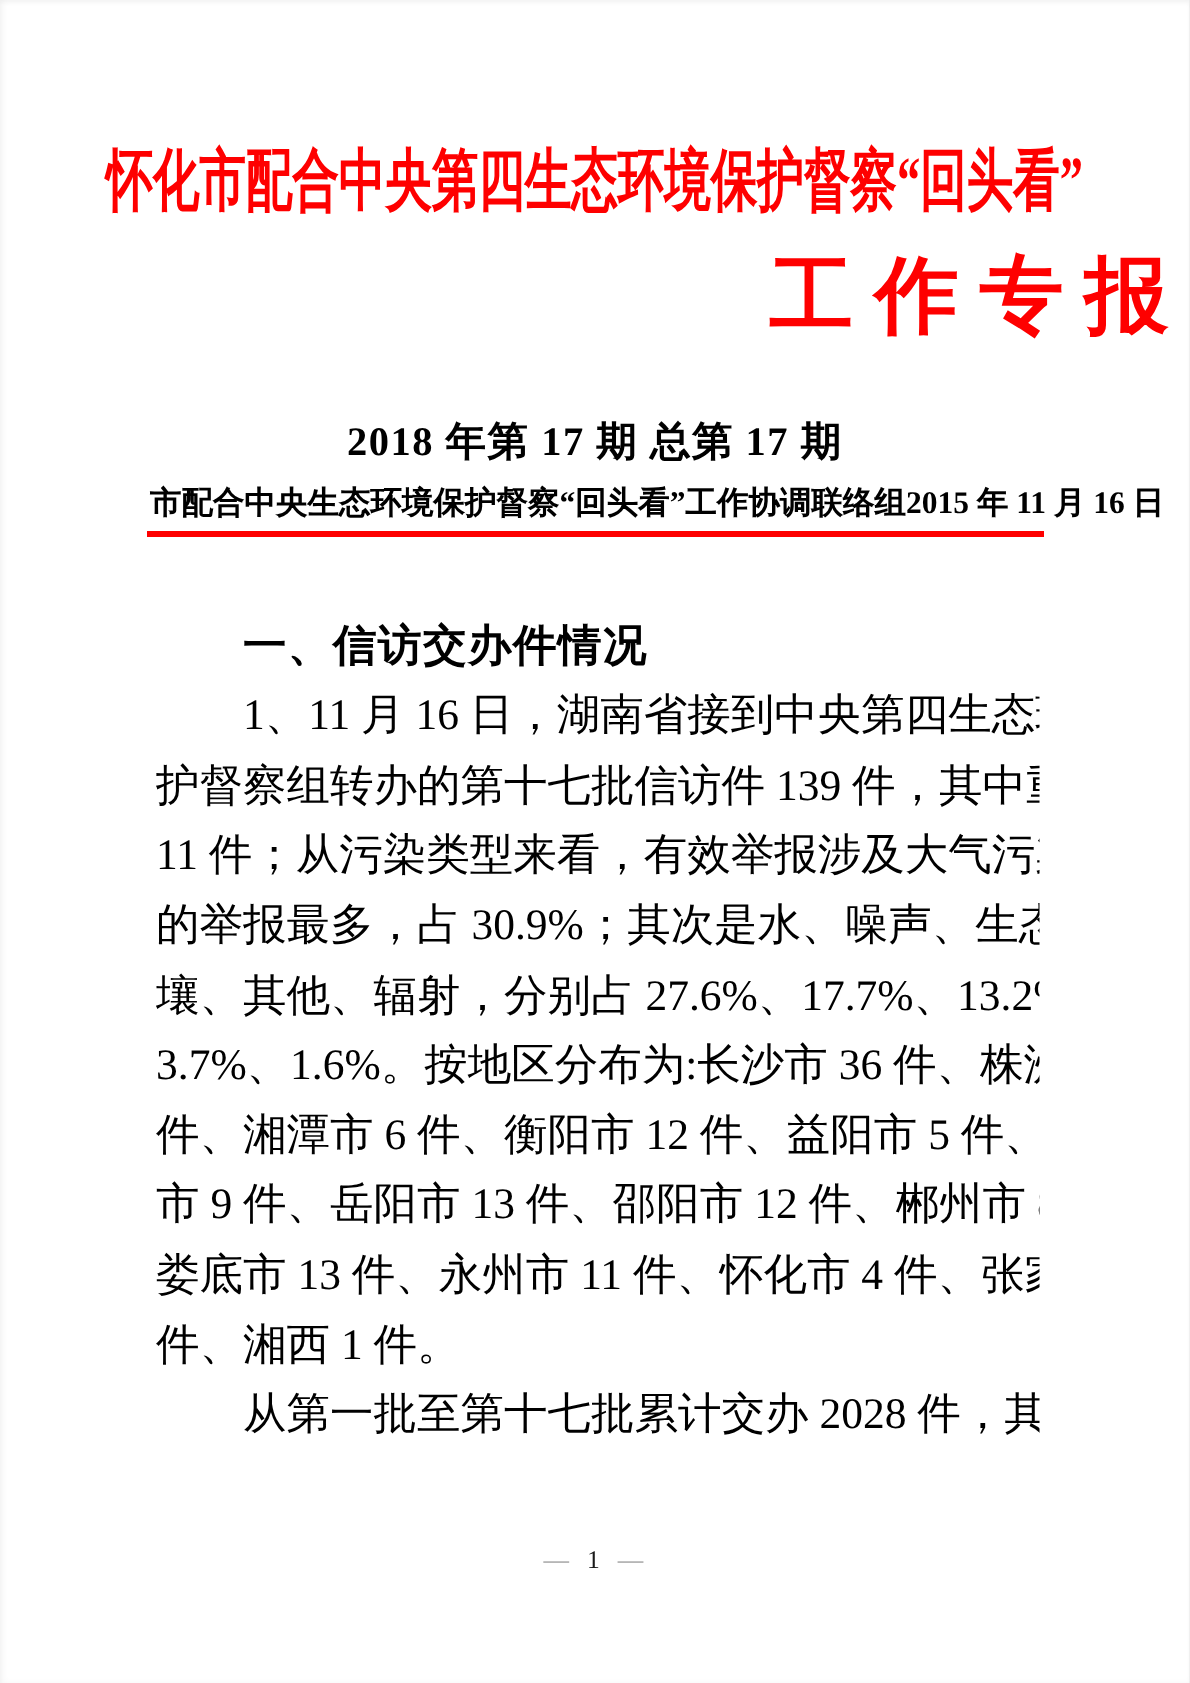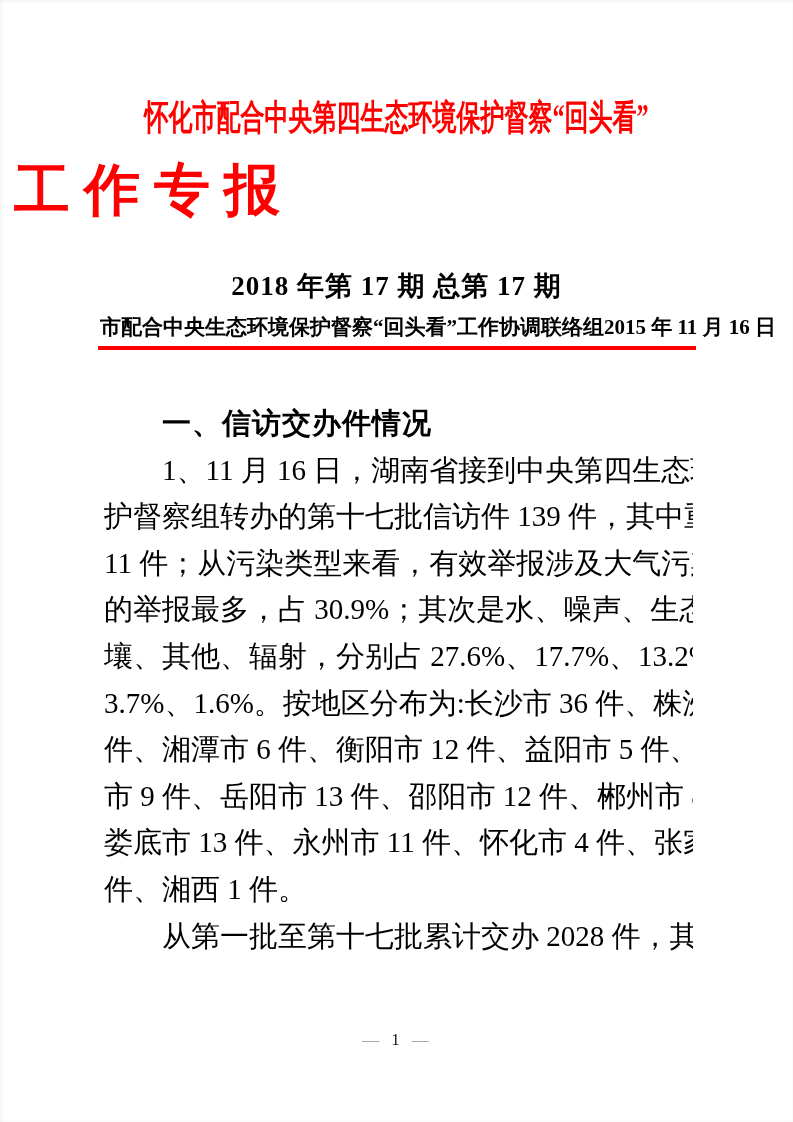--- a/index.html
+++ b/index.html
@@ -15,34 +15,34 @@
     color: #000;
     box-shadow: inset 2px 0 4px rgba(0,0,0,0.04), inset 0 2px 3px rgba(0,0,0,0.03);
   }
 
   
   .doc-header { padding-top: 104px; }
 
   .title-line1 {
     text-align: center;
     font-weight: bold;
-    font-size: 24px;
+    font-size: 31px;
     color: #fe0000;
     line-height: 1.1;
     white-space: nowrap;
   }
   .title-line1 .stretch {
     display: inline-block;
     transform: scaleY(1.45);
     transform-origin: center;
   }
 
   .title-line2 {
     margin-top: 30px;
-    text-align: left;
+    text-align: right;
     font-weight: bold;
     font-size: 56px;
     color: #fe0000;
     letter-spacing: 14px;
     padding-left: 14px; 
     line-height: 1.1;
   }
 
   .issue-line {
     margin-top: 46px;

